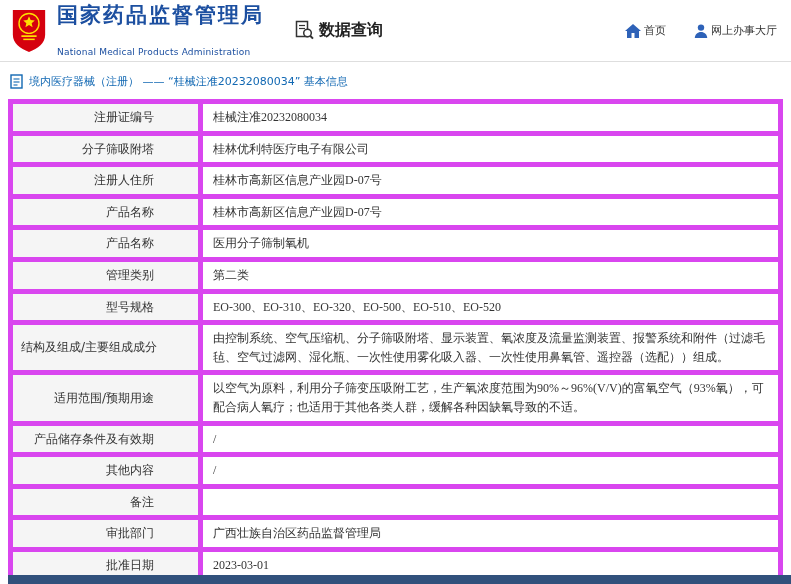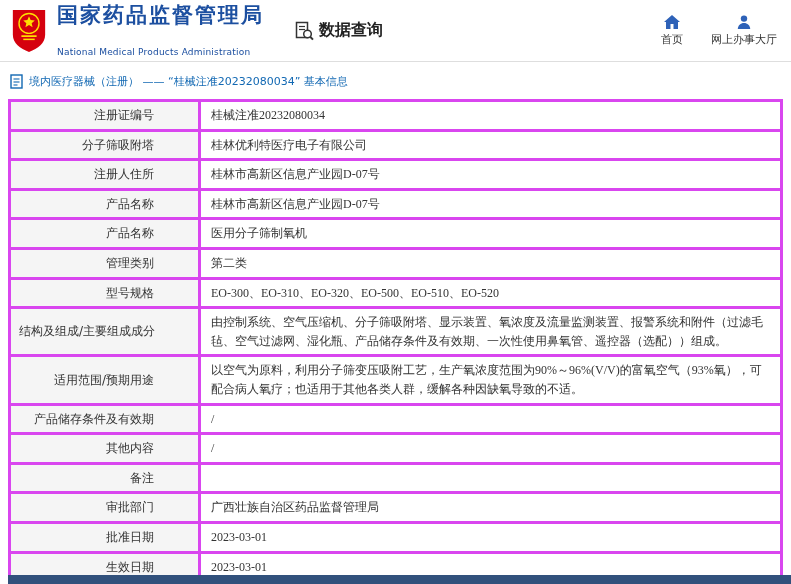--- a/index.html
+++ b/index.html
@@ -14,43 +14,43 @@
     display:flex; align-items:center;
     height:62px; padding:0 10px;
     border-bottom:1px solid #dedede;
     background:#fff;
   }
   .logo-svg { width:38px; height:46px; margin-right:9px; flex:0 0 auto; }
   .title-block { display:flex; flex-direction:column; justify-content:center; }
   .title-cn { font-size:21px; font-weight:700; color:#1c4fa0; letter-spacing:2px; line-height:1.1; }
   .title-en { font-size:9px; color:#1c4fa0; margin-top:19px; letter-spacing:0.2px; }
   .section-block {
-    display:flex; align-items:center; gap:5px;
+    display:flex; align-items:flex-start; gap:5px;
     margin-left:30px; font-size:16px; font-weight:700; color:#222; cursor:pointer;
   }
   .top-nav { margin-left:auto; display:flex; gap:28px; padding-right:4px; }
   .nav-item {
-    display:flex; flex-direction:column; align-items:center; gap:3px;
+    display:flex; align-items:center; gap:3px;
     font-size:11px; color:#333; text-decoration:none; cursor:pointer;
   }
   
   .breadcrumb {
     display:flex; align-items:center; gap:6px;
     padding:12px 10px 10px 10px;
     font-size:11px; color:#1268b3;
   }
   
   .info-table {
     width:775px; margin:0 8px;
     border-collapse:collapse;
     font-size:12px; color:#333;
     table-layout:fixed;
   }
   .info-table td {
-    border:3px solid #d946ef;
+    border:5px solid #d946ef;
     padding:4px 8px;
     height:23px;
     vertical-align:middle;
     line-height:1.55;
   }
   .label-cell {
     width:190px; background:#f5f5f5;
     text-align:right; padding-right:44px !important;
     white-space:nowrap;
   }
@@ -138,21 +138,21 @@
       <tr>
         <td class="label-cell"><span>管理类别</span></td>
         <td class="value-cell">第二类</td>
       </tr>
       <tr>
         <td class="label-cell"><span>型号规格</span></td>
         <td class="value-cell">EO-300、EO-310、EO-320、EO-500、EO-510、EO-520</td>
       </tr>
       <tr>
         <td class="label-cell"><span>结构及组成/主要组成成分</span></td>
-        <td class="value-cell">由控制系统、空气压缩机、分子筛吸附塔、显示装置、氧浓度及流量监测装置、报警系统和附件（过滤毛毡、空气过滤网、湿化瓶、产品储存条件及有效期、一次性使用鼻氧管、遥控器（选配））组成。</td>
+        <td class="value-cell">由控制系统、空气压缩机、分子筛吸附塔、显示装置、氧浓度及流量监测装置、报警系统和附件（过滤毛毡、空气过滤网、湿化瓶、一次性使用雾化吸入器、一次性使用鼻氧管、遥控器（选配））组成。</td>
       </tr>
       <tr>
         <td class="label-cell"><span>适用范围/预期用途</span></td>
         <td class="value-cell">以空气为原料，利用分子筛变压吸附工艺，生产氧浓度范围为90%～96%(V/V)的富氧空气（93%氧），可配合病人氧疗；也适用于其他各类人群，缓解各种因缺氧导致的不适。</td>
       </tr>
       <tr>
         <td class="label-cell"><span>产品储存条件及有效期</span></td>
         <td class="value-cell">/</td>
       </tr>
       <tr>

